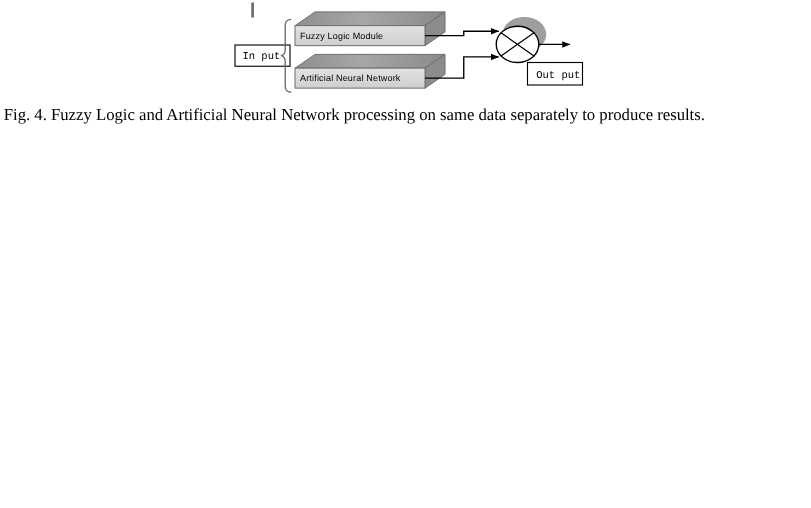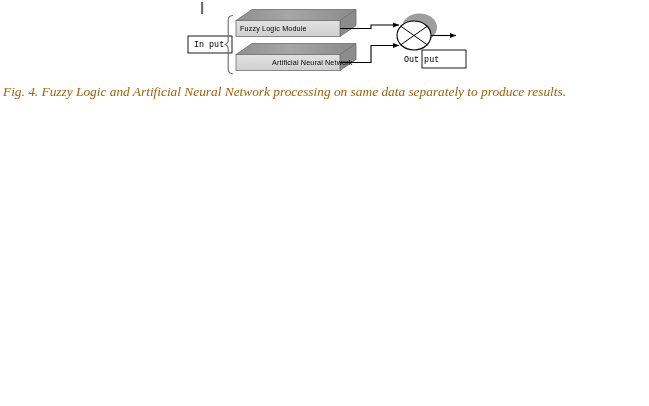--- a/index.html
+++ b/index.html
@@ -43,37 +43,36 @@
   .slab-label {
     font-size: 7.2px;
     letter-spacing: 0.15px;
   }
   .box-label {
     font-family: Liberation Mono, monospace;
     font-size: 8.4px;
   }
 
   #label-fuzzy  { left: 240px; top: 25px; }
-  #label-ann    { left: 240px; top: 59px; margin-left: 32px; }
+  #label-ann    { left: 240px; top: 59px; }
   #label-input  { left: 194px; top: 41px; }
-  #label-output { left: 404px; top: 56px; }
+  #label-output { left: 429px; top: 56px; }
 
   
   #caption {
     position: absolute;
     left: 3px;
     top: 84px;
     width: 644px;
     font-family: "Liberation Serif", serif;
     font-size: 13.4px;
     line-height: 16px;
-    color: #a16207;
+    color: #000000;
     white-space: nowrap;
     letter-spacing: -0.02px;
-    font-style: italic;
   }
 </style>
 </head>
 <body>
 
 <div id="figure-area">
 
   <svg id="diagram-svg" width="649" height="82" viewBox="0 0 649 82">
 
     <defs>

